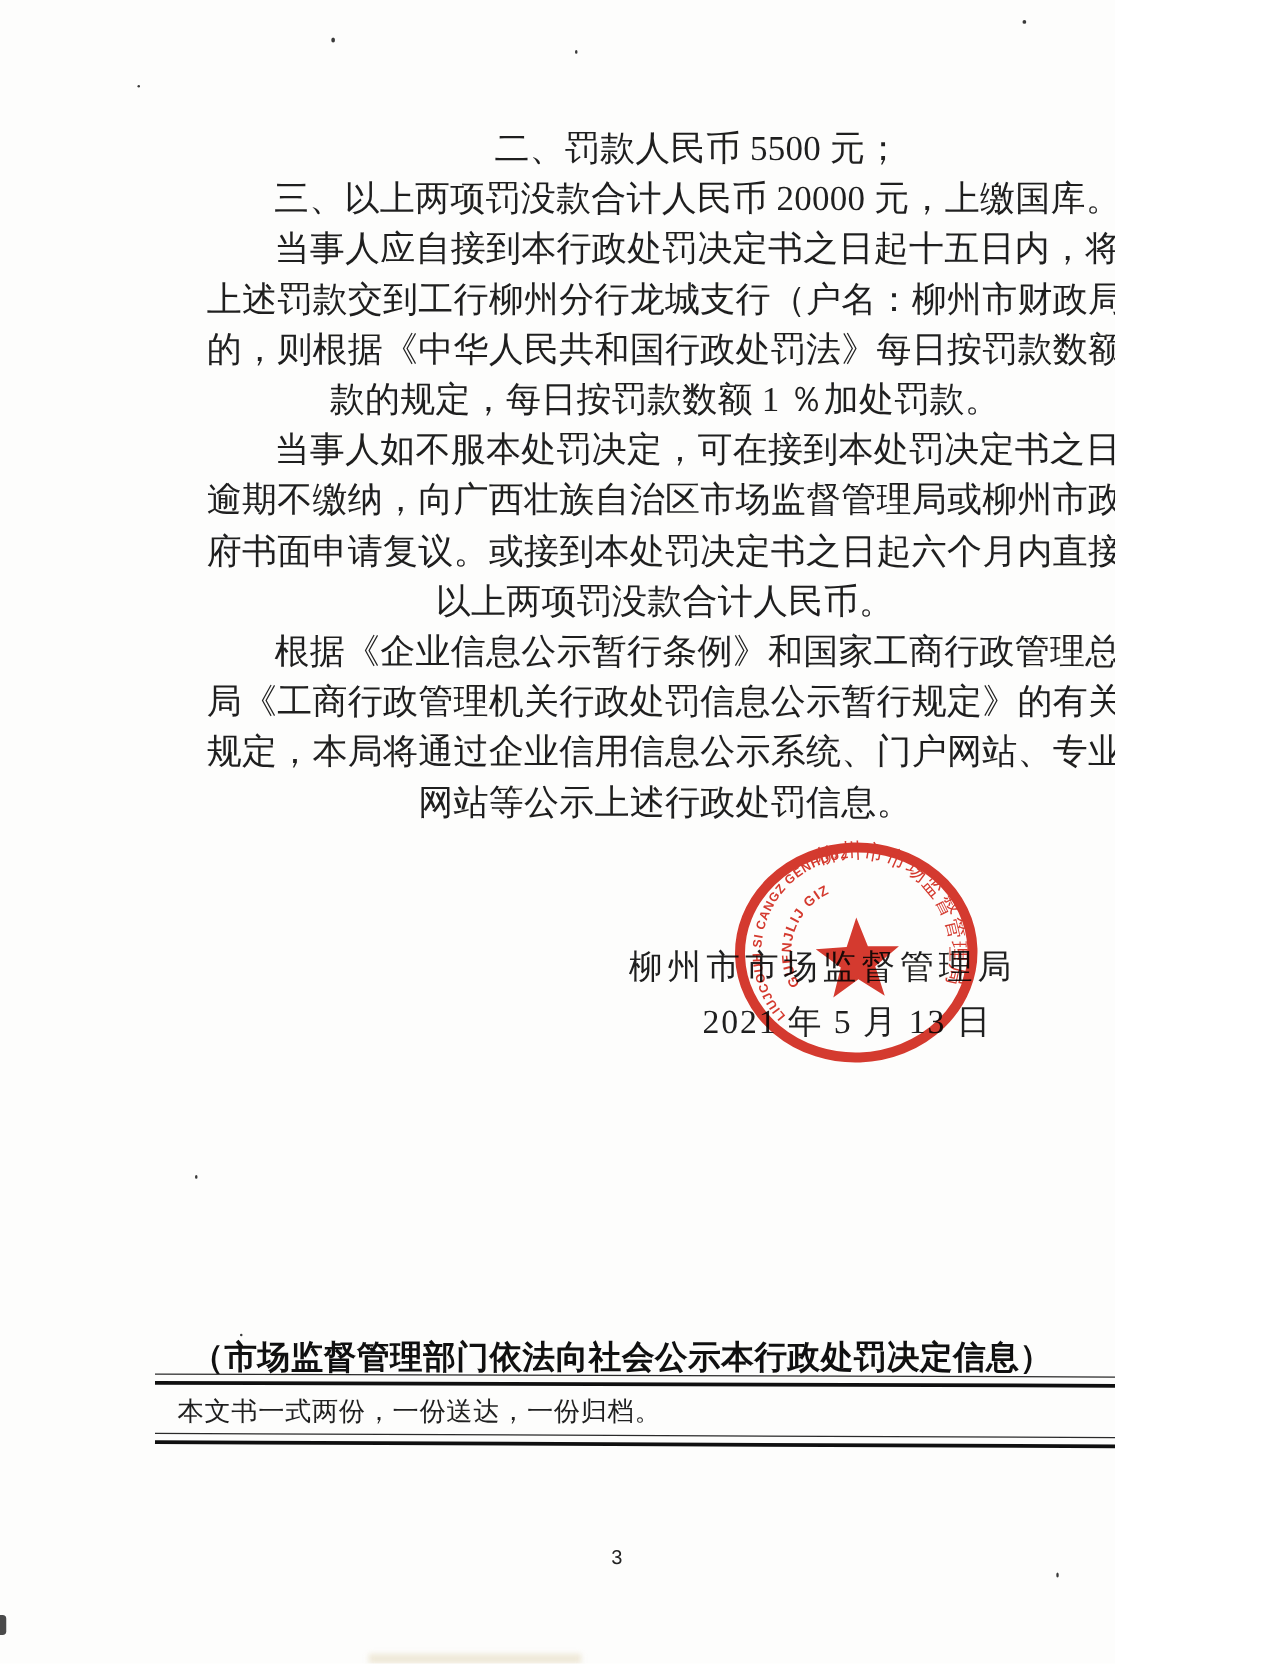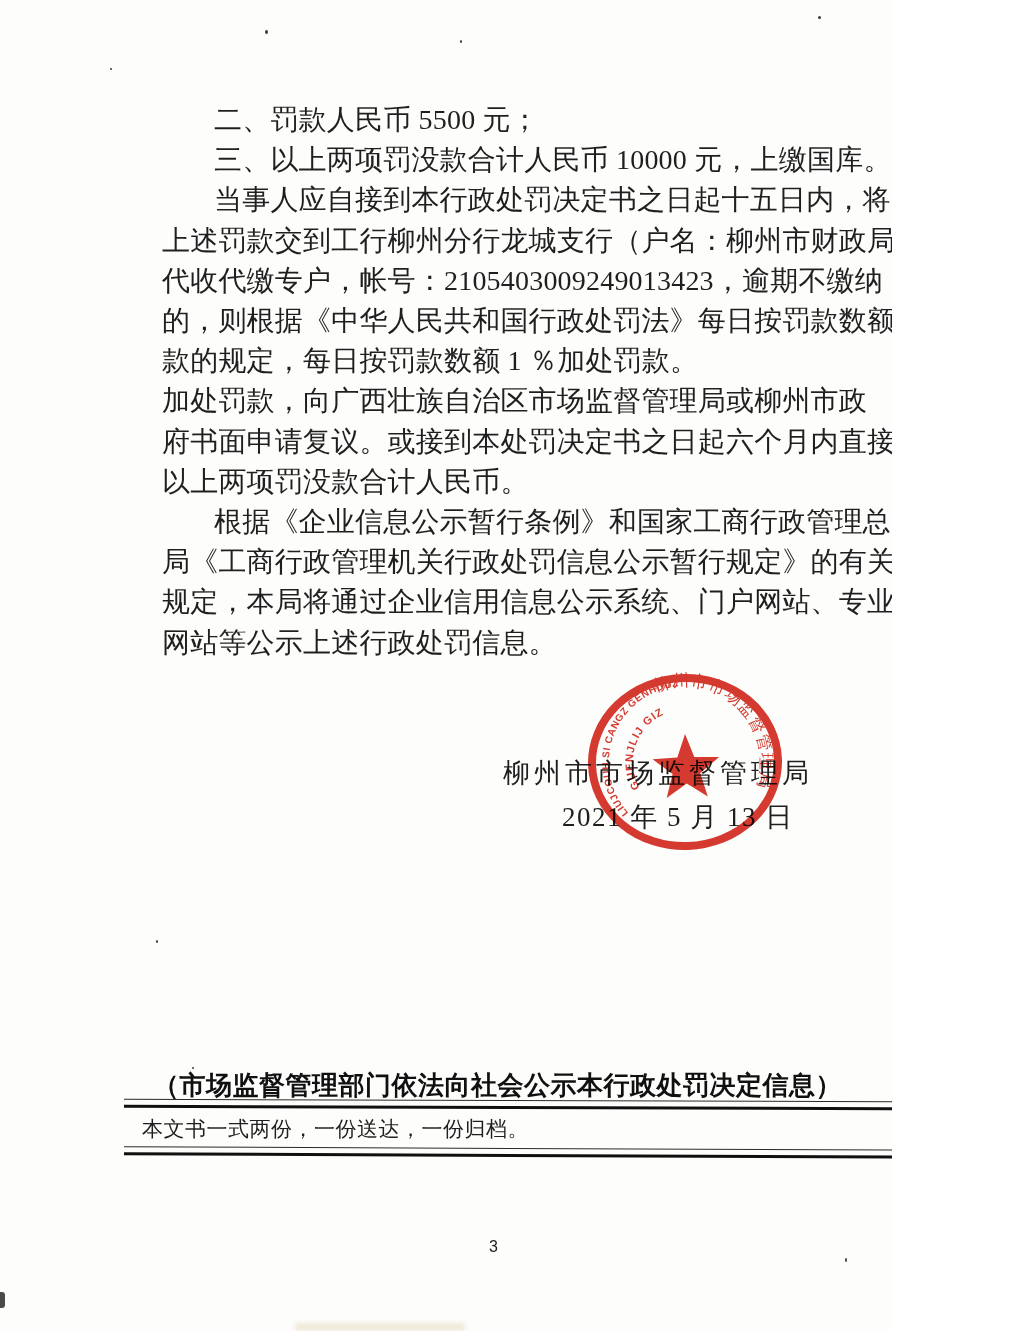--- a/index.html
+++ b/index.html
@@ -1,20 +1,21 @@
 <!DOCTYPE html>
 <html><head>
 <meta charset="utf-8">
 <style>
   html,body { margin:0; padding:0; background:#ffffff; }
   .page {
     position:relative; width:892px; height:1331px;
     background:#fdfdfc; overflow:hidden;
     font-family:"Liberation Serif","DejaVu Serif",serif;
     color:#1f1f1f;
+    text-align:center;
   }
   
   .body-text {
     position:absolute; left:162px; top:100px; width:740px;
     font-size:28px; line-height:40.2px;
   }
   .body-text .line { white-space:nowrap; letter-spacing:0.2px; }
   .body-text .line.indent { padding-left:52px; }
   
   .sig-org {
@@ -58,27 +59,27 @@
   .edge-nub { position:absolute; left:0; top:1292px; width:5px; height:16px; background:#4a4a4a; border-radius:0 3px 3px 0; }
   .bottom-smudge { position:absolute; left:295px; top:1323px; width:170px; height:8px; background:#efe9d9; filter:blur(2px); }
 </style>
 </head>
 <body>
 
 <div class="page">
 
   <div class="body-text">
     <div class="line indent">二、罚款人民币 5500 元；</div>
-    <div class="line indent">三、以上两项罚没款合计人民币 10000 元，上缴国库。</div>
+    <div class="line indent">三、以上两项罚没款合计人民币 20000 元，上缴国库。</div>
     <div class="line indent">当事人应自接到本行政处罚决定书之日起十五日内，将</div>
     <div class="line">上述罚款交到工行柳州分行龙城支行（户名：柳州市财政局</div>
-    <div class="line">代收代缴专户，帐号：2105403009249013423，逾期不缴纳</div>
     <div class="line">的，则根据《中华人民共和国行政处罚法》每日按罚款数额</div>
     <div class="line">款的规定，每日按罚款数额 1 ％加处罚款。</div>
-    <div class="line">加处罚款，向广西壮族自治区市场监督管理局或柳州市政</div>
+    <div class="line indent">当事人如不服本处罚决定，可在接到本处罚决定书之日</div>
+    <div class="line">逾期不缴纳，向广西壮族自治区市场监督管理局或柳州市政</div>
     <div class="line">府书面申请复议。或接到本处罚决定书之日起六个月内直接</div>
     <div class="line">以上两项罚没款合计人民币。</div>
     <div class="line indent">根据《企业信息公示暂行条例》和国家工商行政管理总</div>
     <div class="line">局《工商行政管理机关行政处罚信息公示暂行规定》的有关</div>
     <div class="line">规定，本局将通过企业信用信息公示系统、门户网站、专业</div>
     <div class="line">网站等公示上述行政处罚信息。</div>
   </div>
 
   <div class="sig-org">柳州市市场监督管理局</div>
   <div class="sig-date">2021 年 5 月 13 日</div>

